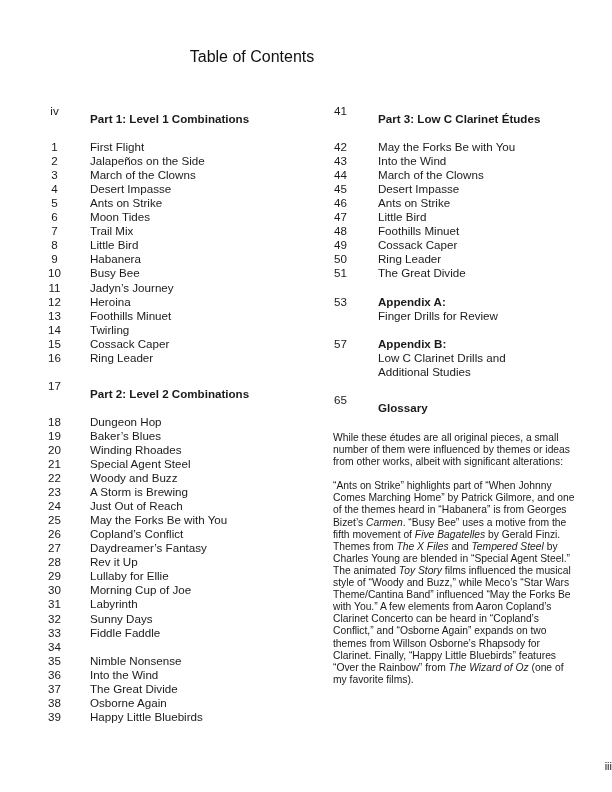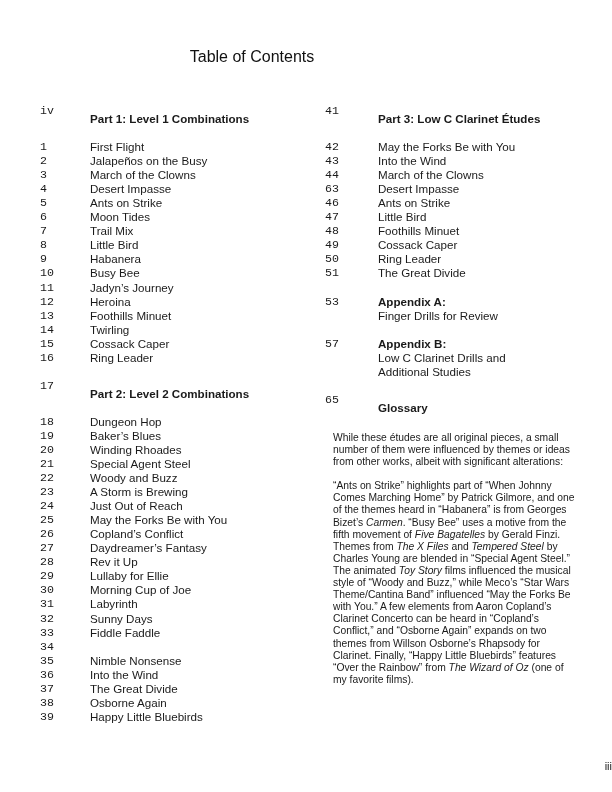--- a/index.html
+++ b/index.html
@@ -8,21 +8,21 @@
     font-family: "Liberation Sans", sans-serif; color: #1a1a1a;
   }
   .title {
     position: absolute; top: 48px; left: 0; width: 504px;
     text-align: center; font-size: 16px; color: #111;
   }
   .col { position: absolute; font-size: 11.6px; line-height: 14.05px; }
   .col-left { left: 40px; top: 104px; width: 270px; }
   .col-right { left: 325px; top: 104px; width: 270px; }
   .row { display: flex; }
-  .num { width: 29px; text-align: left; padding-right: 21px; flex: none; font-family: Liberation Mono, monospace; }
+  .num { width: 29px; text-align: center; padding-right: 21px; flex: none; }
   .col-right .num { width: 31px; padding-right: 22px; }
   .txt { flex: 1; }
   .bold { font-weight: bold; margin-top: 8px; }
   .gap { height: 14px; }
   .notes {
     position: absolute; left: 333px; top: 432px; width: 255px;
     font-size: 10.3px; line-height: 12.1px; color: #1a1a1a;
   }
   .notes p { margin: 0 8px 12px 0; }
   .page-num {
@@ -41,21 +41,21 @@
     <span class="txt bold">Part 1: Level 1 Combinations</span>
   </div>
   <div class="gap"></div>
   <div id="part1-list">
       <div class="row">
         <span class="num">1</span>
         <span class="txt">First Flight</span>
       </div>
       <div class="row">
         <span class="num">2</span>
-        <span class="txt">Jalapeños on the Busy</span>
+        <span class="txt">Jalapeños on the Side</span>
       </div>
       <div class="row">
         <span class="num">3</span>
         <span class="txt">March of the Clowns</span>
       </div>
       <div class="row">
         <span class="num">4</span>
         <span class="txt">Desert Impasse</span>
       </div>
       <div class="row">
@@ -217,21 +217,21 @@
       </div>
       <div class="row">
         <span class="num">43</span>
         <span class="txt">Into the Wind</span>
       </div>
       <div class="row">
         <span class="num">44</span>
         <span class="txt">March of the Clowns</span>
       </div>
       <div class="row">
-        <span class="num">63</span>
+        <span class="num">45</span>
         <span class="txt">Desert Impasse</span>
       </div>
       <div class="row">
         <span class="num">46</span>
         <span class="txt">Ants on Strike</span>
       </div>
       <div class="row">
         <span class="num">47</span>
         <span class="txt">Little Bird</span>
       </div>

